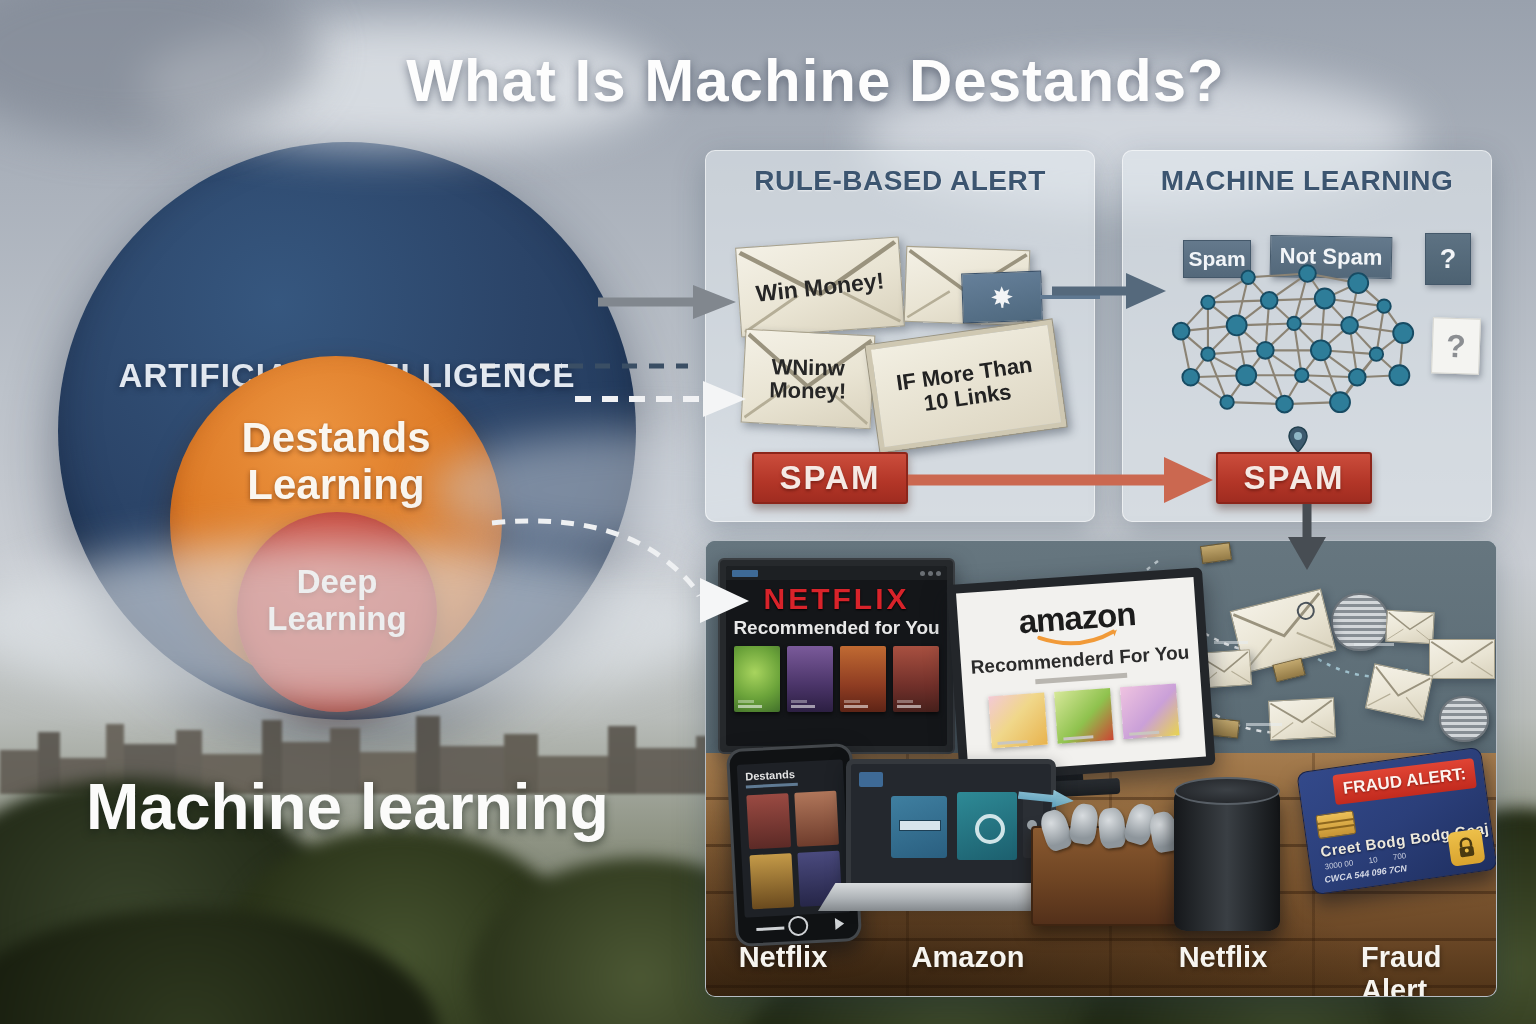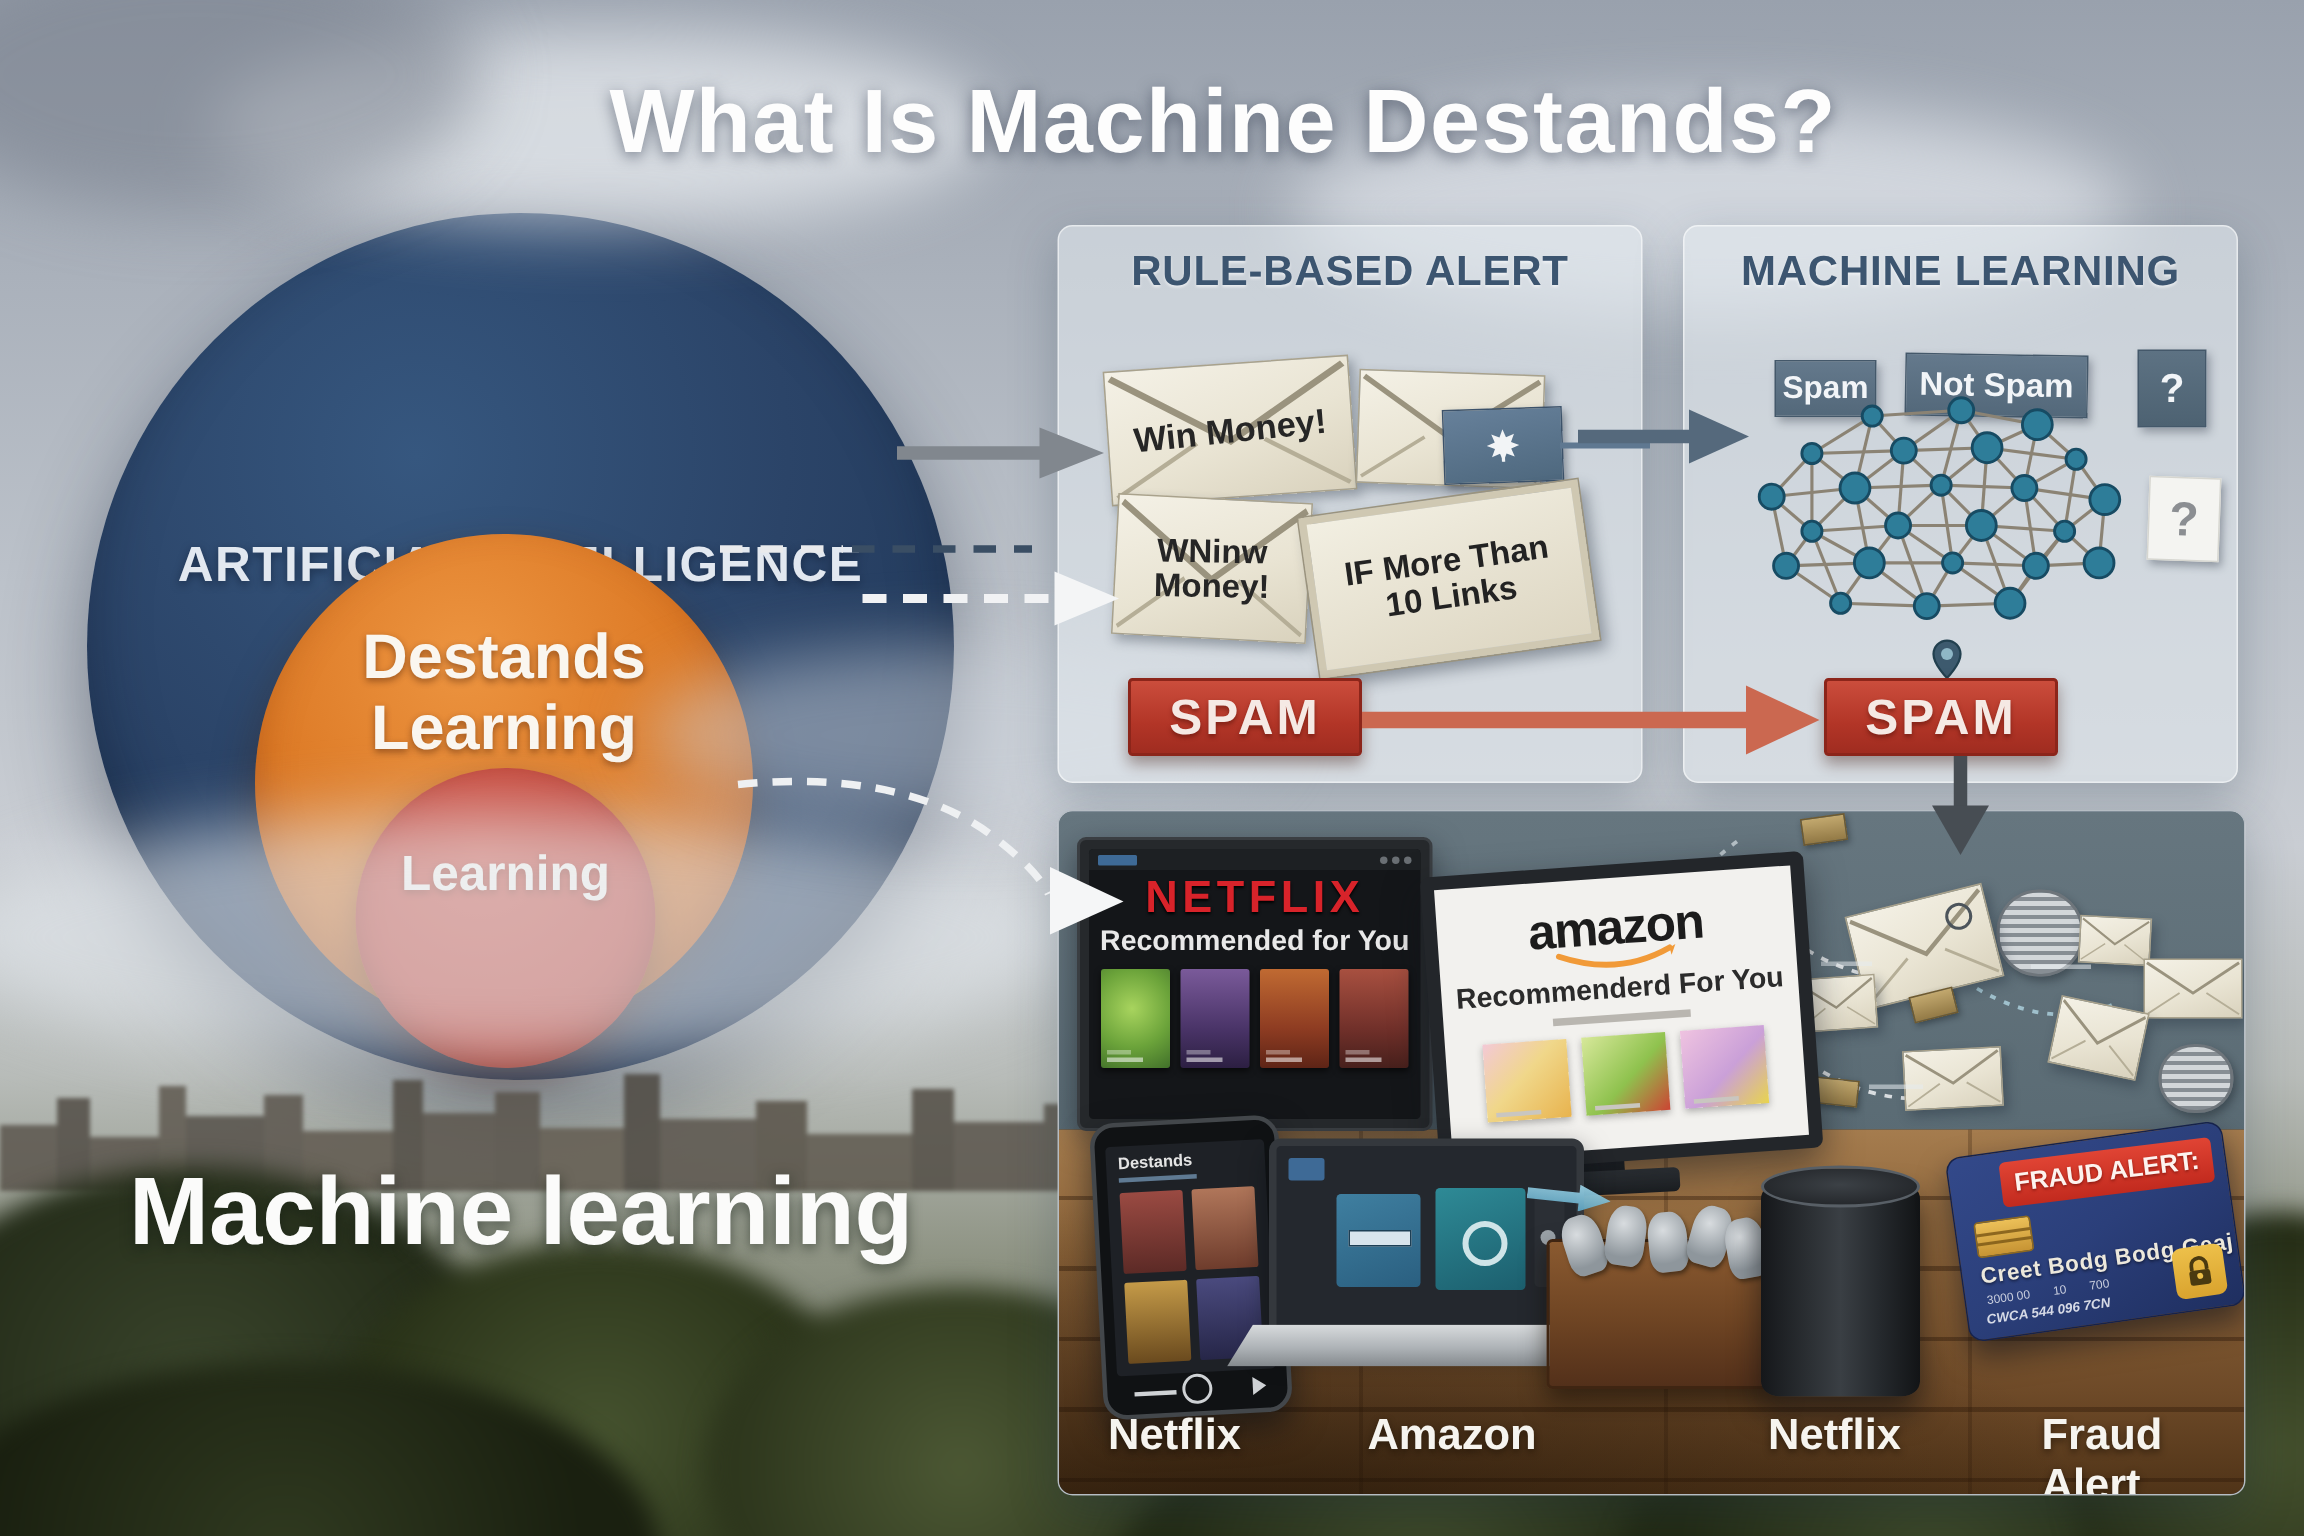--- a/index.html
+++ b/index.html
@@ -276,20 +276,21 @@
       <div class="ai-full">ARTIFICIAL INTELLIGENCE</div>
     </div>
     <div class="circle c-ml">
       <div class="circle-label ml-label">
         <div>Destands</div>
           <div>Learning</div>
       </div>
     </div>
     <div class="circle c-dl">
       <div class="circle-label dl-label">
+        <div>Deep</div>
           <div>Learning</div>
       </div>
     </div>
   </div>
 
   <div class="panel p-rule z4">
     <div class="panel-title">RULE-BASED ALERT</div>
   </div>
   <div class="env z5" style="left:738px;top:242px;width:162px;height:88px;transform:rotate(-4deg);">
     <svg class="flapline">

